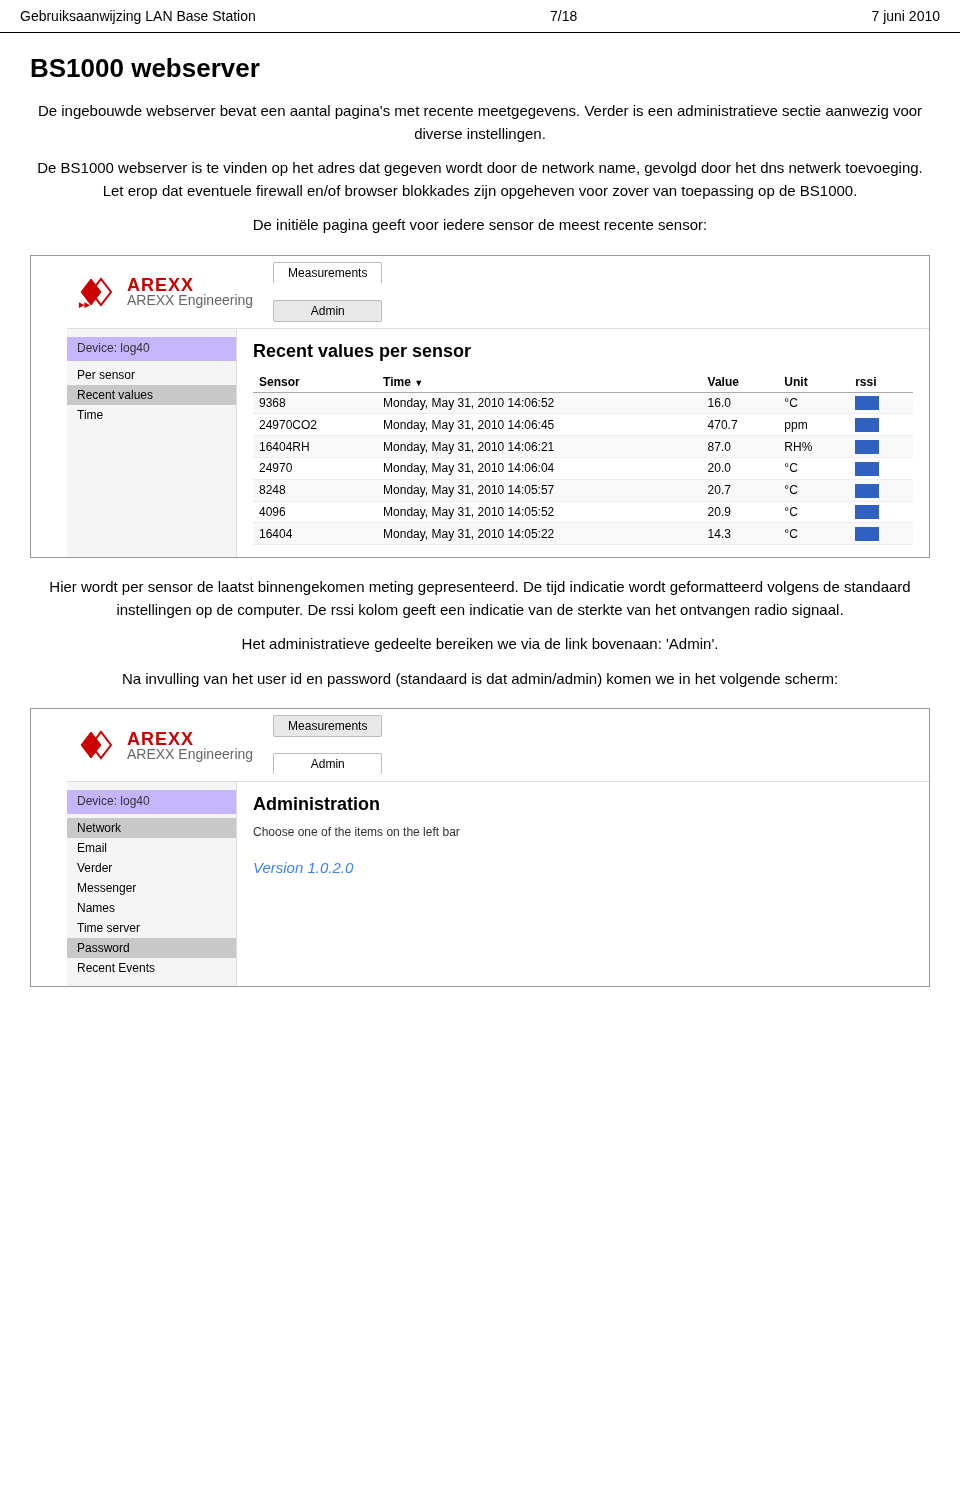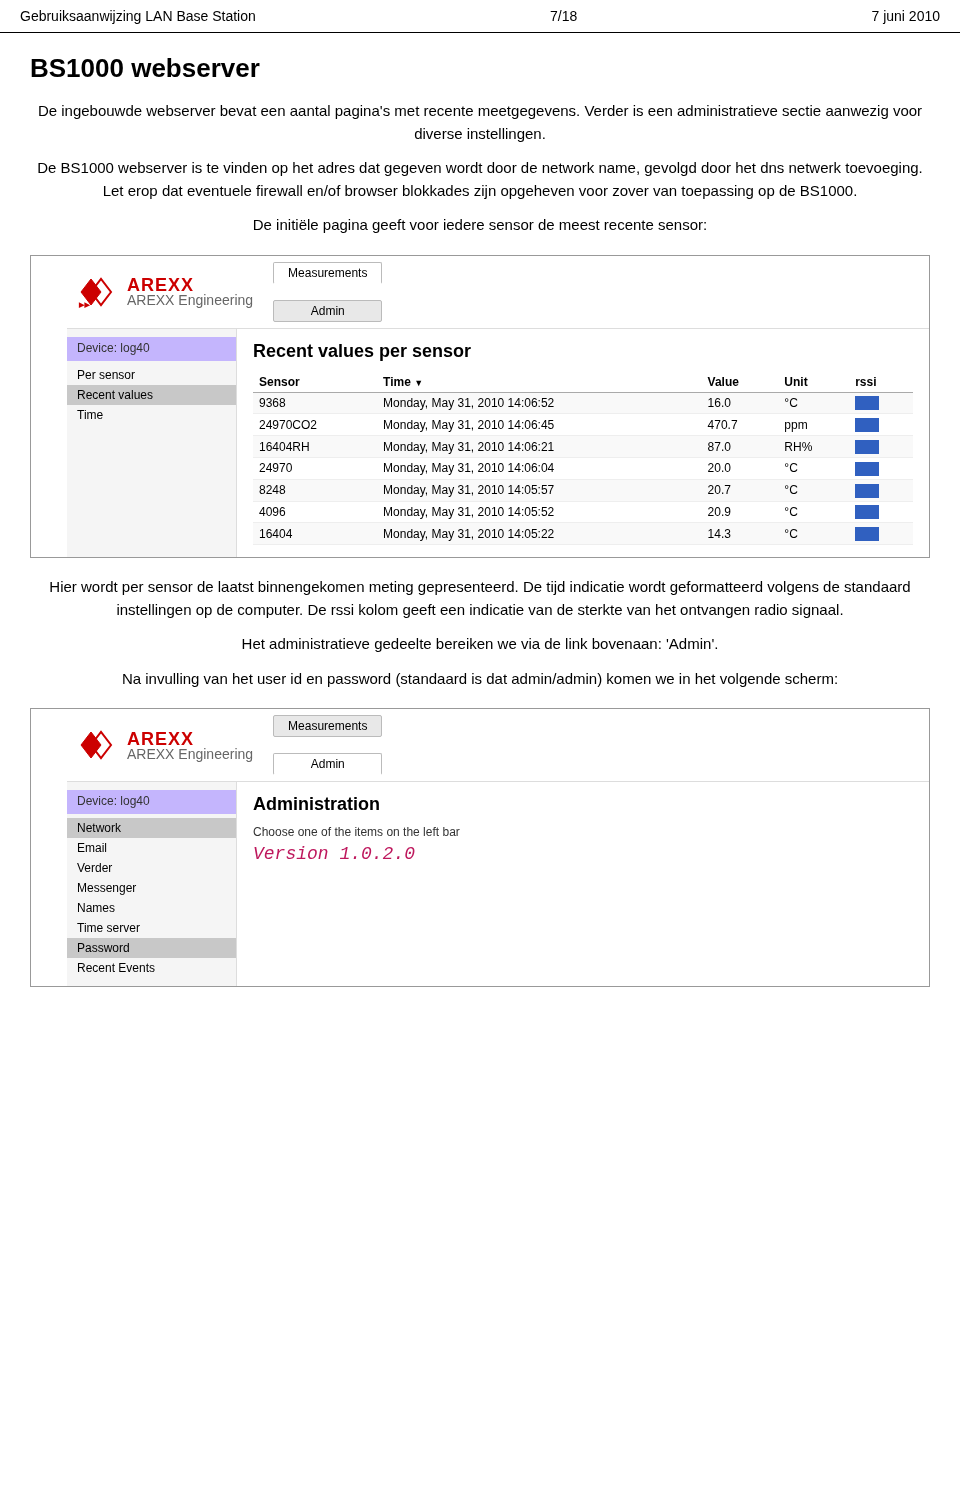--- a/index.html
+++ b/index.html
@@ -180,27 +180,26 @@
       padding: 12px 16px;
     }
     .admin-main h2 {
       font-size: 18px;
       font-weight: bold;
       margin-bottom: 10px;
     }
     .admin-main .admin-sub {
       font-size: 12px;
       color: #333;
-      margin-bottom: 5px;
+      margin-bottom: 20px;
     }
     .admin-main .admin-version {
-      font-size: 18px;
+      font-size: 15px;
       font-style: italic;
-      color: #be185d;
-      font-family: Liberation Mono, monospace;
+      color: #3b82f6;
     }
 
     
     .logo-svg {
       width: 44px;
       height: 34px;
     }
   </style>
 </head>
 <body>

